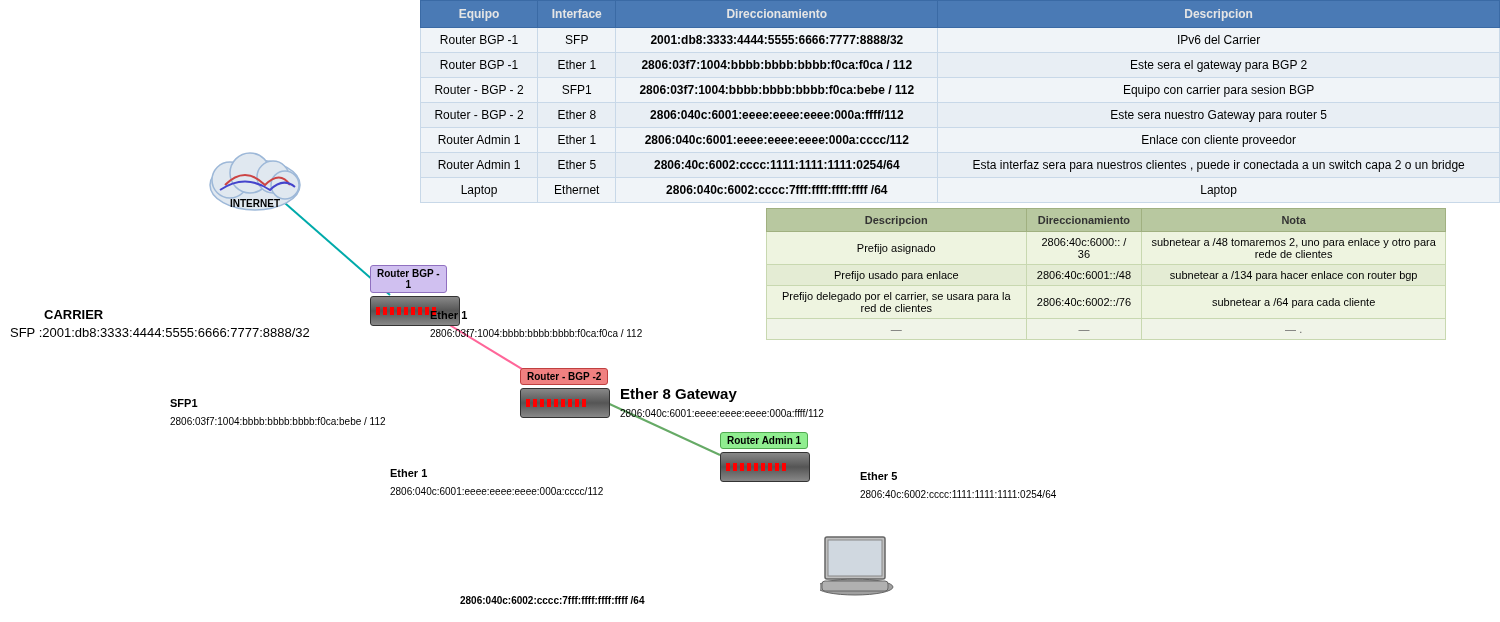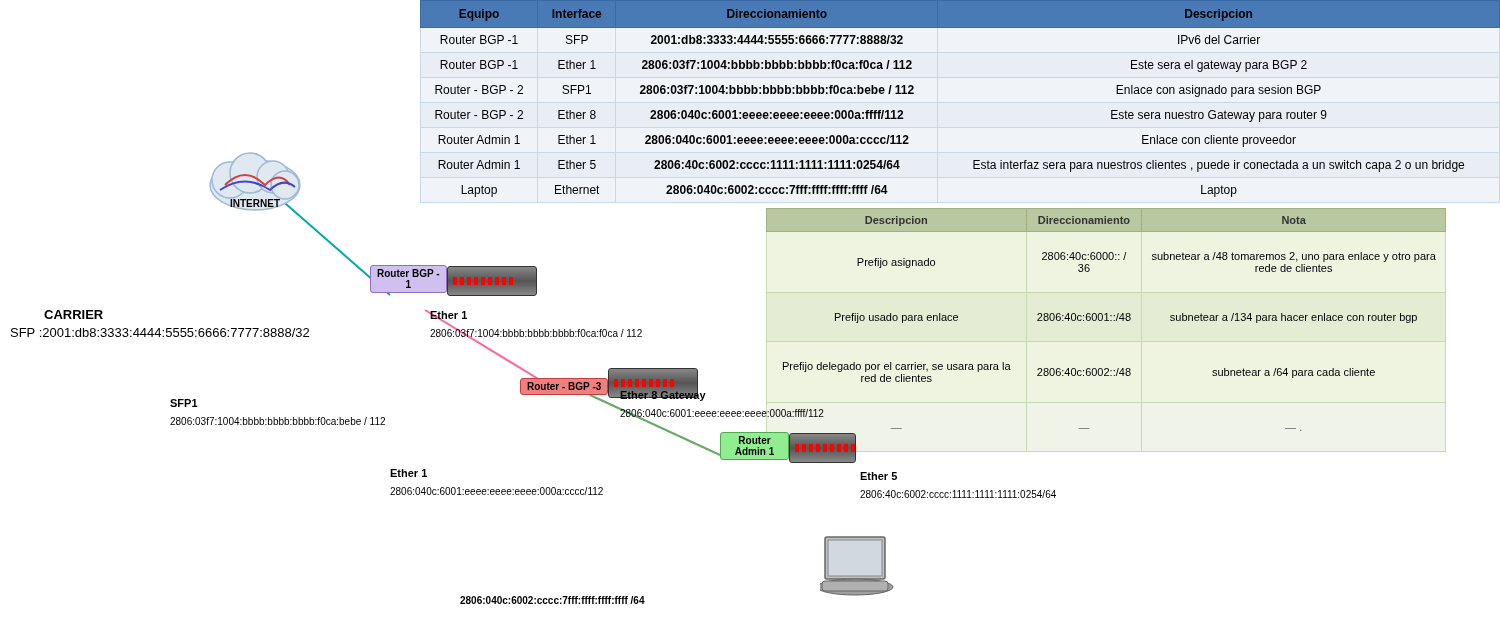--- a/index.html
+++ b/index.html
@@ -21,21 +21,21 @@
     }
 
     .main-table {
       width: 100%;
       border-collapse: collapse;
       font-size: 12px;
     }
 
     .main-table th {
       background: #4a7ab5;
-      color: #000000;
+      color: #e5e5e5;
       padding: 6px 10px;
       text-align: center;
       font-weight: bold;
       border: 1px solid #3a6aa5;
     }
 
     .main-table td {
       padding: 5px 8px;
       text-align: center;
       border: 1px solid #c8d8e8;
@@ -69,21 +69,21 @@
     .second-table th {
       background: #b8c8a0;
       color: #333;
       padding: 5px 8px;
       text-align: center;
       font-weight: bold;
       border: 1px solid #a0b080;
     }
 
     .second-table td {
-      padding: 18px 8px;
+      padding: 4px 8px;
       text-align: center;
       border: 1px solid #c8d8b0;
       background: #eef4e0;
       font-size: 11px;
     }
 
     .second-table tr:nth-child(even) td {
       background: #e4ecd4;
     }
 
@@ -119,22 +119,22 @@
       display: flex;
       flex-direction: column;
       align-items: center;
       justify-content: center;
     }
 
     
     .router-box {
       position: absolute;
       display: flex;
-      flex-direction: row;
-      align-items: flex-end;
+      flex-direction: column;
+      align-items: flex-start;
     }
 
     .router-img {
       width: 90px;
       height: 30px;
       background: linear-gradient(180deg, #888 0%, #555 50%, #888 100%);
       border-radius: 3px;
       border: 1px solid #333;
       position: relative;
       display: flex;
@@ -210,27 +210,27 @@
         <tr>
           <td>Router BGP -1</td>
           <td>Ether 1</td>
           <td class="bold-cell">2806:03f7:1004:bbbb:bbbb:bbbb:f0ca:f0ca / 112</td>
           <td>Este sera el gateway para BGP 2</td>
         </tr>
         <tr>
           <td>Router - BGP - 2</td>
           <td>SFP1</td>
           <td class="bold-cell">2806:03f7:1004:bbbb:bbbb:bbbb:f0ca:bebe / 112</td>
-          <td>Enlace con asignado para sesion BGP</td>
+          <td>Equipo con carrier para sesion BGP</td>
         </tr>
         <tr>
           <td>Router - BGP - 2</td>
           <td>Ether 8</td>
           <td class="bold-cell">2806:040c:6001:eeee:eeee:eeee:000a:ffff/112</td>
-          <td>Este sera nuestro Gateway para router 9</td>
+          <td>Este sera nuestro Gateway para router 5</td>
         </tr>
         <tr>
           <td>Router Admin 1</td>
           <td>Ether 1</td>
           <td class="bold-cell">2806:040c:6001:eeee:eeee:eeee:000a:cccc/112</td>
           <td>Enlace con cliente proveedor</td>
         </tr>
         <tr>
           <td>Router Admin 1</td>
           <td>Ether 5</td>
@@ -262,21 +262,21 @@
           <td>2806:40c:6000:: / 36</td>
           <td>subnetear a /48  tomaremos 2, uno para enlace y otro para rede de clientes</td>
         </tr>
         <tr>
           <td>Prefijo usado para enlace</td>
           <td>2806:40c:6001::/48</td>
           <td>subnetear a /134 para hacer enlace con router bgp</td>
         </tr>
         <tr>
           <td>Prefijo delegado por el carrier, se usara para la red de clientes</td>
-          <td>2806:40c:6002::/48</td>
+          <td>2806:40c:6002::/76</td>
           <td>subnetear a /64 para cada cliente</td>
         </tr>
         <tr>
           <td>—</td>
           <td>—</td>
           <td>— .</td>
         </tr>
       </tbody>
   </table>
 </div>
@@ -318,31 +318,31 @@
     <div class="router-label-box">Router BGP -<br>1</div>
     <div class="router-img"></div>
   </div>
 
   <div style="position:absolute;top:305px;left:430px;">
     <span style="font-size:11px;font-weight:bold;">Ether 1</span><br>
     <span style="font-size:10px;">2806:03f7:1004:bbbb:bbbb:bbbb:f0ca:f0ca / 112</span>
   </div>
 
   <div class="router-box" style="position:absolute;top:368px;left:520px;">
-    <div class="router-label-box-red">Router - BGP -3</div>
+    <div class="router-label-box-red">Router - BGP -2</div>
     <div class="router-img"></div>
   </div>
 
   <div style="position:absolute;top:393px;left:170px;">
     <span style="font-size:11px;font-weight:bold;">SFP1</span><br>
     <span style="font-size:10px;">2806:03f7:1004:bbbb:bbbb:bbbb:f0ca:bebe / 112</span>
   </div>
 
   <div style="position:absolute;top:385px;left:620px;">
-    <span style="font-size:11px;font-weight:bold;">Ether 8 Gateway</span><br>
+    <span style="font-size:15px;font-weight:bold;">Ether 8 Gateway</span><br>
     <span style="font-size:10px;">2806:040c:6001:eeee:eeee:eeee:000a:ffff/112</span>
   </div>
 
   <div class="router-box" style="position:absolute;top:432px;left:720px;">
     <div class="router-label-box-green">Router Admin 1</div>
     <div class="router-img"></div>
   </div>
 
   <div style="position:absolute;top:463px;left:390px;">
     <span style="font-size:11px;font-weight:bold;">Ether 1</span><br>

